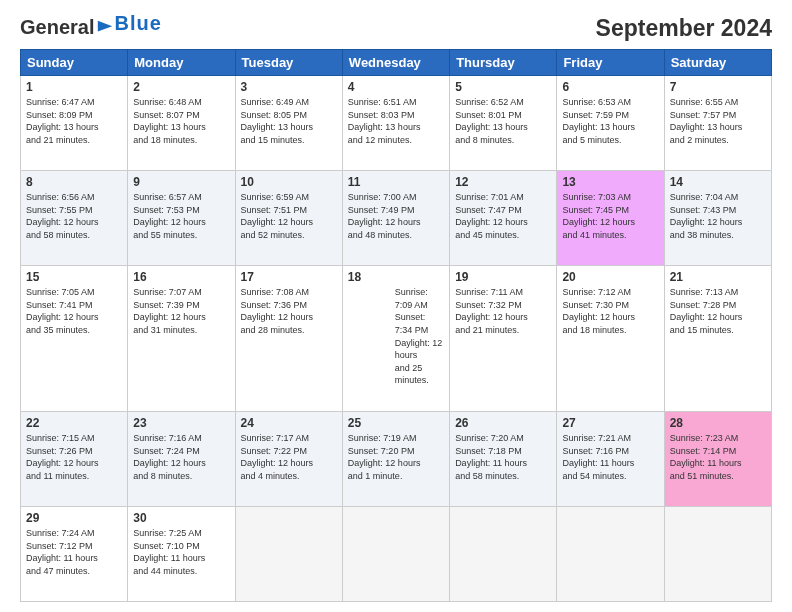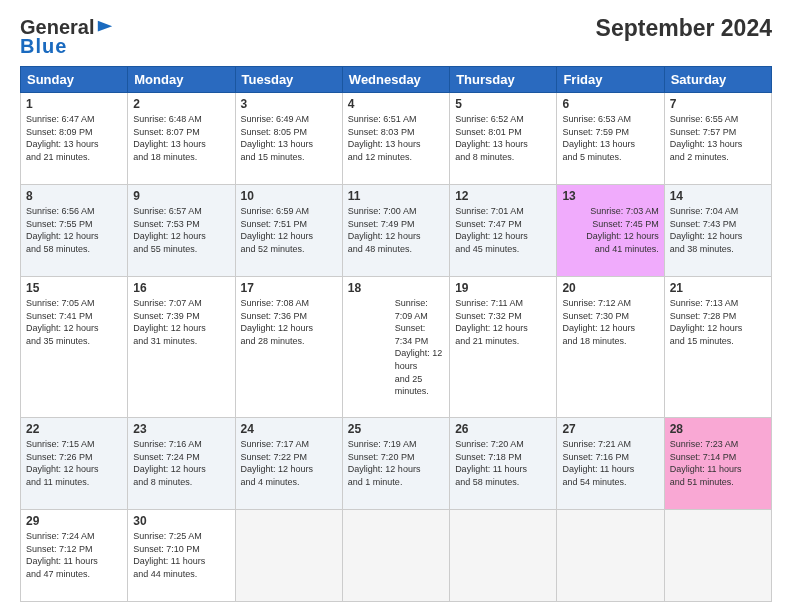--- a/index.html
+++ b/index.html
@@ -18,21 +18,21 @@
       flex-direction: column;
     }
     .header {
       display: flex;
       justify-content: space-between;
       align-items: flex-start;
       margin-bottom: 8px;
     }
     .logo {
       display: flex;
-      flex-direction: column;
+      flex-direction: row;
       align-items: flex-start;
     }
     .logo-text {
       display: flex;
       align-items: center;
       font-size: 20px;
       font-weight: bold;
       color: #333;
     }
     .logo-general { color: #333; }
@@ -215,21 +215,21 @@
           </td>
           <td style="background: rgb(240, 244, 248);">
             <span class="day-number">12</span>
             <div class="day-info" style="white-space: pre-line;">Sunrise: 7:01 AM
 Sunset: 7:47 PM
 Daylight: 12 hours
 and 45 minutes.</div>
           </td>
           <td style="background: #f0abfc;">
             <span class="day-number">13</span>
-            <div class="day-info" style="white-space: pre-line; text-align: right;">Sunrise: 7:03 AM
+            <div class="day-info" style="white-space: pre-line;">Sunrise: 7:03 AM
 Sunset: 7:45 PM
 Daylight: 12 hours
 and 41 minutes.</div>
           </td>
           <td style="background: rgb(240, 244, 248);">
             <span class="day-number">14</span>
             <div class="day-info" style="white-space: pre-line;">Sunrise: 7:04 AM
 Sunset: 7:43 PM
 Daylight: 12 hours
 and 38 minutes.</div>

